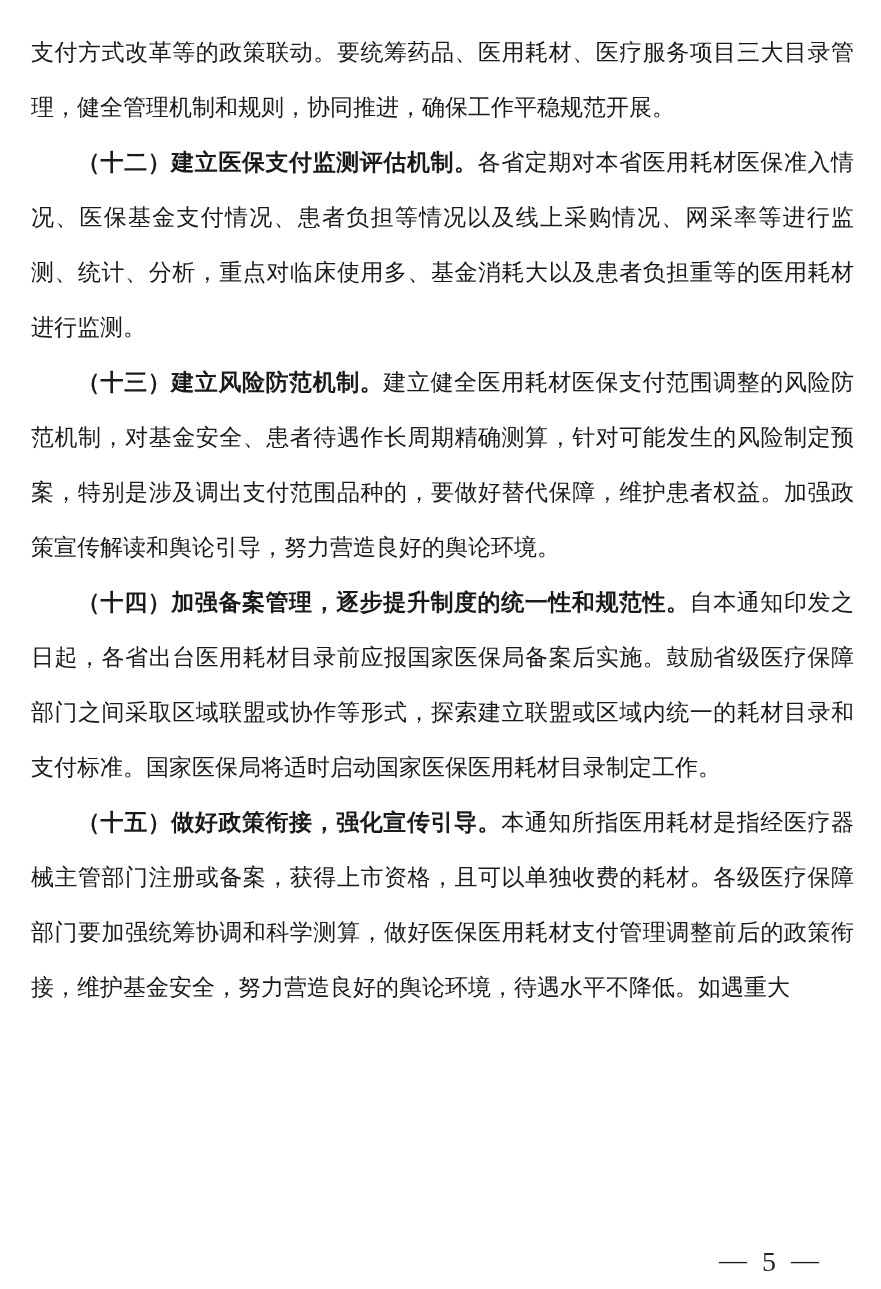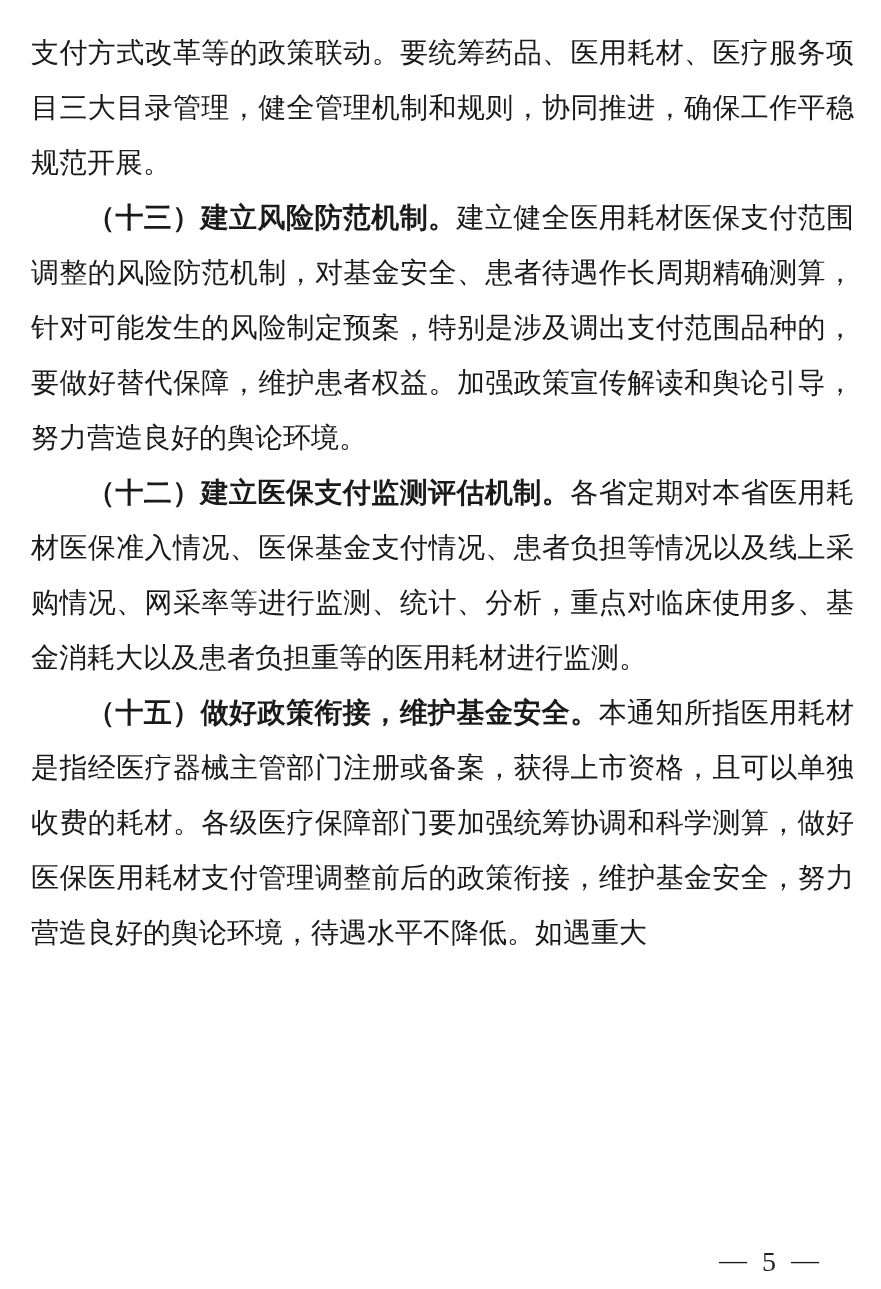--- a/index.html
+++ b/index.html
@@ -14,21 +14,21 @@
     background: #ffffff;
     overflow: hidden;
   }
   .doc {
     position: absolute;
     left: 31px;
     top: 25px;
     width: 823px;
     color: #1a1a1a;
     font-family: "Liberation Serif", "DejaVu Serif", serif;
-    font-size: 28px;
+    font-size: 23px;
     line-height: 55px;
     text-align: justify;
     text-justify: inter-ideograph;
     word-break: break-all;
   }
   .para {
     margin: 0;
   }
   .para.indent {
     text-indent: 2em;
@@ -52,23 +52,24 @@
     position: relative;
     top: -2px;
   }
 </style>
 </head>
 <body>
 
 <div class="page">
   <div class="doc" id="doc-body">
       <p class="para"><span>支付方式改革等的政策联动。要统筹药品、医用耗材、医疗服务项目三大目录管理，健全管理机制和规则，协同推进，确保工作平稳规范开展。</span></p>
+      <p class="para indent"><span class="lead">（十二）建立医保支付监测评估机制。</span><span>各省定期对本省医用耗材医保准入情况、医保基金支付情况、患者负担等情况以及线上采购情况、网采率等进行监测、统计、分析，重点对临床使用多、基金消耗大以及患者负担重等的医用耗材进行监测。</span></p>
       <p class="para indent"><span class="lead">（十三）建立风险防范机制。</span><span>建立健全医用耗材医保支付范围调整的风险防范机制，对基金安全、患者待遇作长周期精确测算，针对可能发生的风险制定预案，特别是涉及调出支付范围品种的，要做好替代保障，维护患者权益。加强政策宣传解读和舆论引导，努力营造良好的舆论环境。</span></p>
-      <p class="para indent"><span class="lead">（十二）建立医保支付监测评估机制。</span><span>各省定期对本省医用耗材医保准入情况、医保基金支付情况、患者负担等情况以及线上采购情况、网采率等进行监测、统计、分析，重点对临床使用多、基金消耗大以及患者负担重等的医用耗材进行监测。</span></p>
-      <p class="para indent"><span class="lead">（十五）做好政策衔接，维护基金安全。</span><span>本通知所指医用耗材是指经医疗器械主管部门注册或备案，获得上市资格，且可以单独收费的耗材。各级医疗保障部门要加强统筹协调和科学测算，做好医保医用耗材支付管理调整前后的政策衔接，维护基金安全，努力营造良好的舆论环境，待遇水平不降低。如遇重大</span></p>
+      <p class="para indent"><span class="lead">（十四）加强备案管理，逐步提升制度的统一性和规范性。</span><span>自本通知印发之日起，各省出台医用耗材目录前应报国家医保局备案后实施。鼓励省级医疗保障部门之间采取区域联盟或协作等形式，探索建立联盟或区域内统一的耗材目录和支付标准。国家医保局将适时启动国家医保医用耗材目录制定工作。</span></p>
+      <p class="para indent"><span class="lead">（十五）做好政策衔接，强化宣传引导。</span><span>本通知所指医用耗材是指经医疗器械主管部门注册或备案，获得上市资格，且可以单独收费的耗材。各级医疗保障部门要加强统筹协调和科学测算，做好医保医用耗材支付管理调整前后的政策衔接，维护基金安全，努力营造良好的舆论环境，待遇水平不降低。如遇重大</span></p>
     </div>
 
   <div class="footer">
     <span class="dash">—</span>
     <span class="num">5</span>
     <span class="dash">—</span>
   </div>
 </div>
 
 </body></html>

